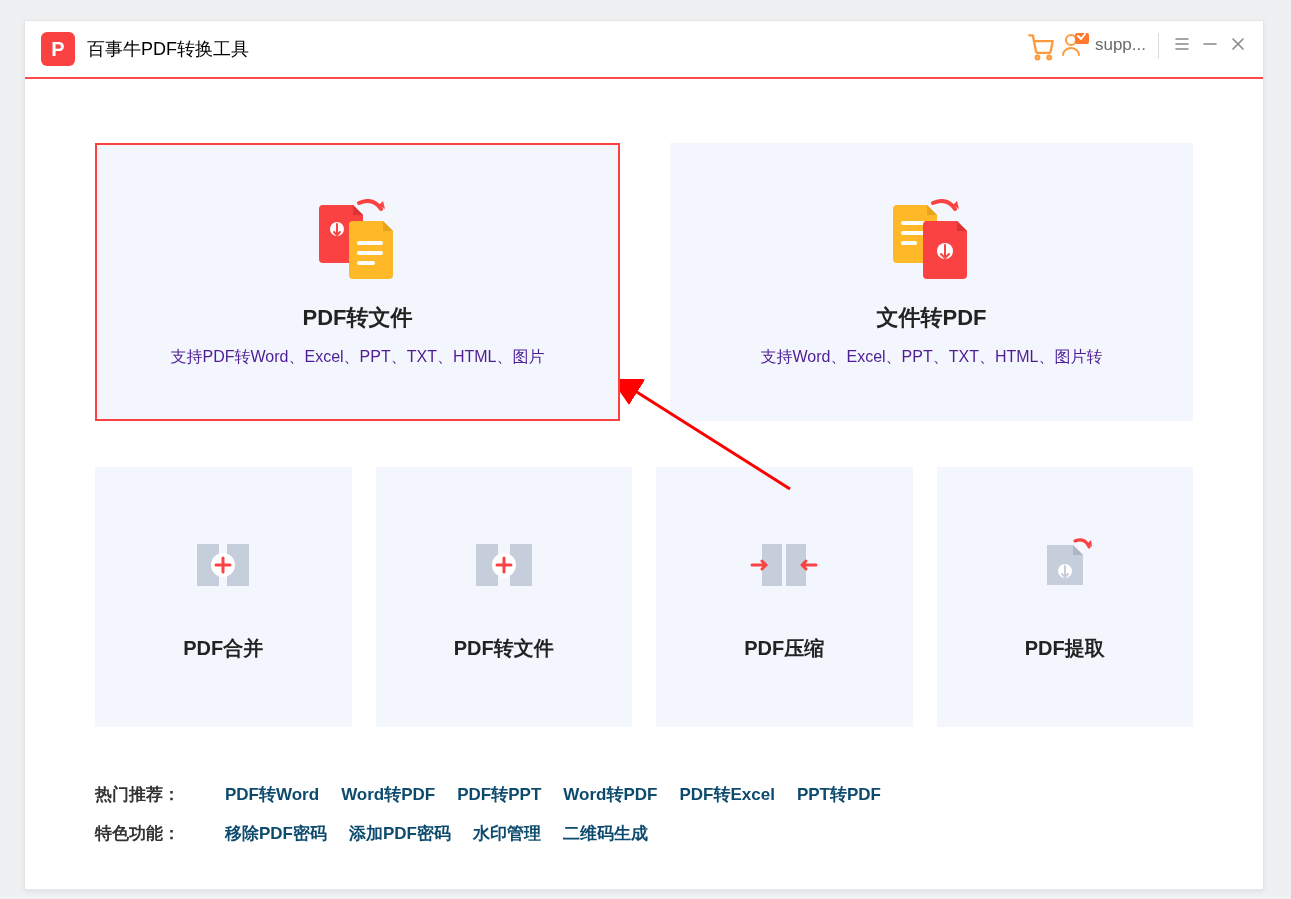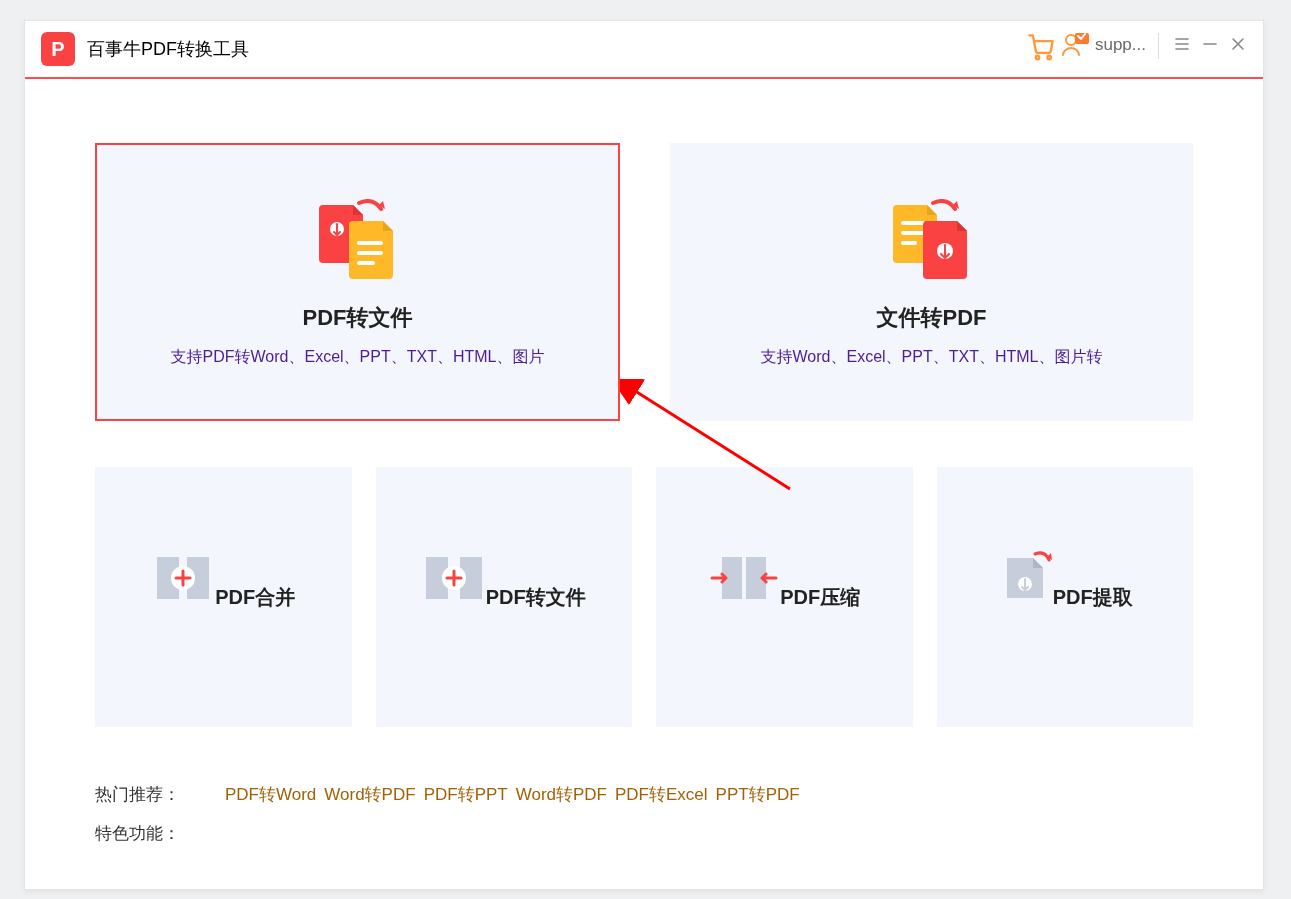--- a/index.html
+++ b/index.html
@@ -66,34 +66,34 @@
     position: absolute;
     left: 595px; top: 300px;
     pointer-events: none;
   }
 
   .row2 { display: flex; gap: 24px; margin-top: 46px; }
   .small-card {
     flex: 1;
     height: 260px;
     background: #f3f6fc;
-    display:flex; flex-direction:row; align-items:center; justify-content:center;
+    display:flex; flex-direction:column; align-items:center; justify-content:center;
     cursor:pointer;
   }
   .small-card .icon-area { height: 64px; display:flex;align-items:center;justify-content:center; margin-bottom: 38px;}
   .small-card h3 { font-size: 20px; color: #222; font-weight: 600; }
 
   .footer-links {
     margin-top: 56px;
     font-size: 17px;
     color: #333;
   }
-  .footer-row { display:flex; align-items: baseline; margin-bottom: 16px; flex-wrap: wrap;}
+  .footer-row { display:flex; align-items: baseline; margin-bottom: 16px; flex-wrap: wrap; font-weight: bold;}
   .footer-label { width: 130px; color:#333; }
-  .footer-row a { color:#a16207; text-decoration:none; margin-right: 8px; cursor:pointer; }
+  .footer-row a { color:#0c4a6e; text-decoration:none; margin-right: 22px; cursor:pointer; }
 </style>
 </head>
 <body>
 
 <div class="window">
 
   <div class="titlebar">
     <div class="logo-box">P</div>
     <div class="app-title">百事牛PDF转换工具</div>
 
@@ -247,17 +247,18 @@
       </div>
     </div>
 
     <div class="footer-links">
       <div class="footer-row">
         <span class="footer-label">热门推荐：</span>
         <span id="hot-links"><a>PDF转Word</a><a>Word转PDF</a><a>PDF转PPT</a><a>Word转PDF</a><a>PDF转Excel</a><a>PPT转PDF</a></span>
       </div>
       <div class="footer-row">
         <span class="footer-label">特色功能：</span>
+        <span id="feature-links"><a>移除PDF密码</a><a>添加PDF密码</a><a>水印管理</a><a>二维码生成</a></span>
       </div>
     </div>
 
   </div>
 </div>
 
 </body></html>

